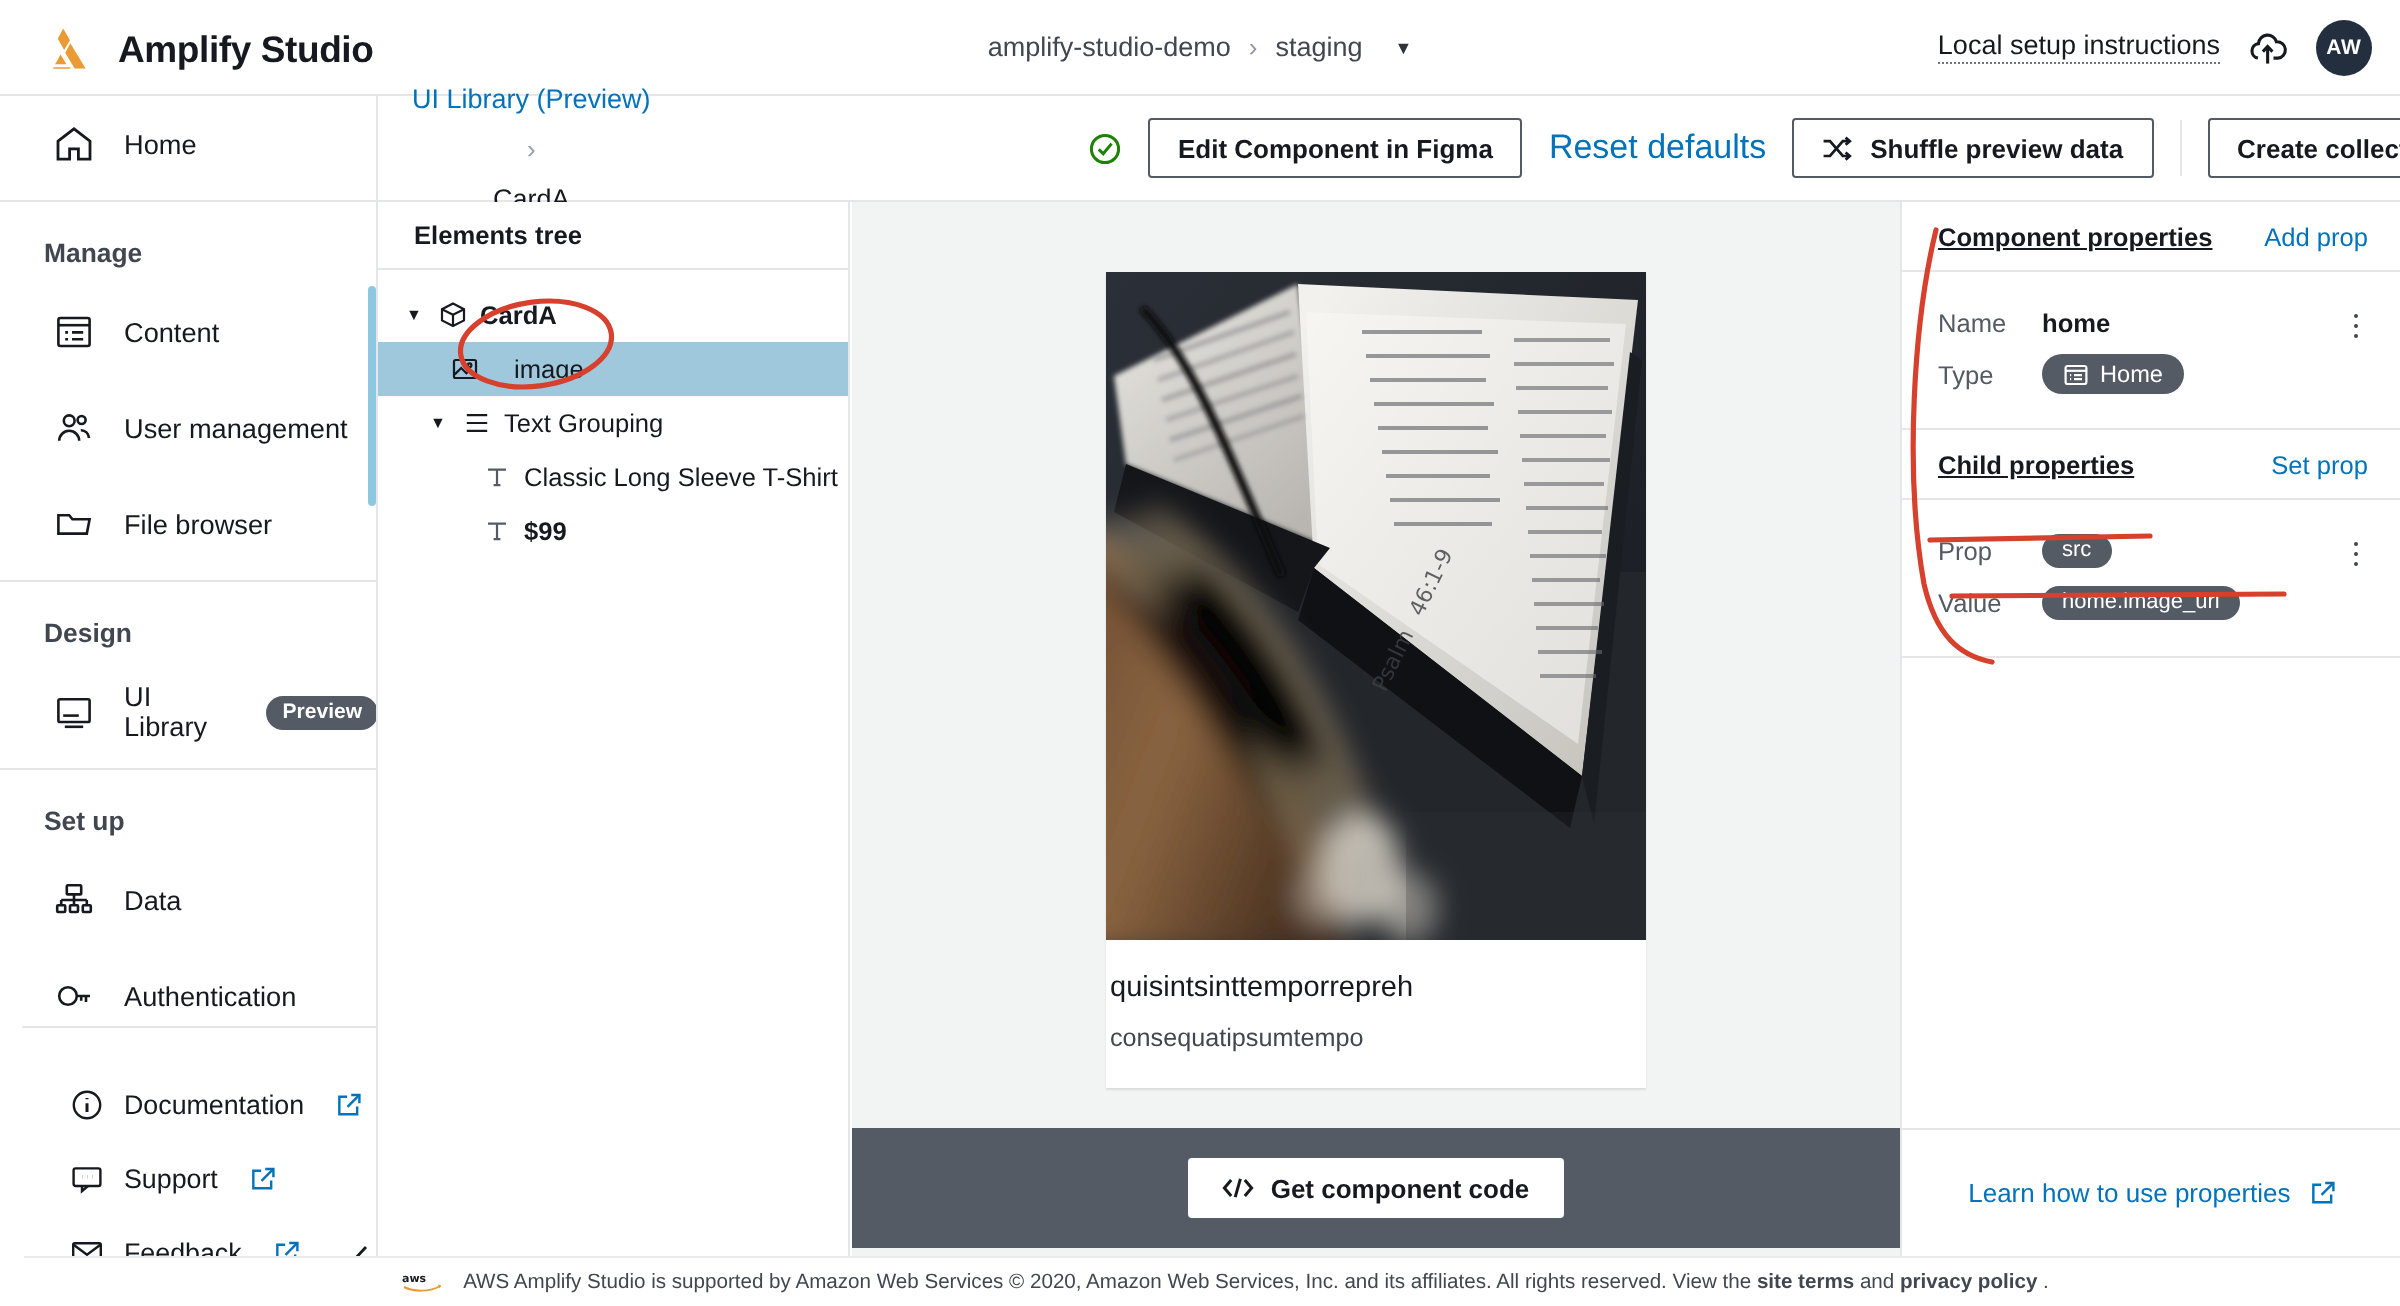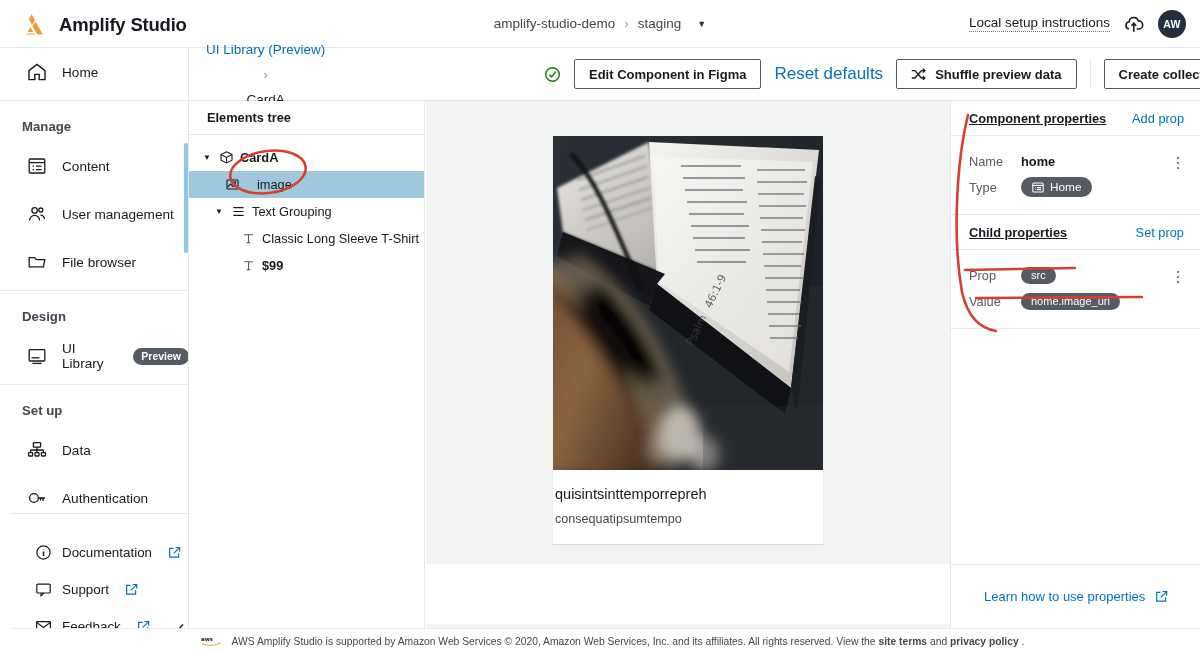--- a/index.html
+++ b/index.html
@@ -583,20 +583,30 @@
       </div>
       <div class="card-body">
         <div class="card-body-inner">
           <div class="card-title">quisintsinttemporrepreh</div>
           <div class="card-sub">consequatipsumtempo</div>
         </div>
       </div>
     </div>
   </div>
 
+  <div class="codebar">
+    <button class="code-btn">
+      <svg width="16" height="12" viewBox="0 0 16 12" fill="none" stroke="#16191f" stroke-width="1.5">
+        <path d="M4.6 2 L1.2 6 L4.6 10"></path>
+        <path d="M6.6 10.6 L9.2 1.4"></path>
+        <path d="M11.4 2 L14.8 6 L11.4 10"></path>
+      </svg>
+      <span>Get component code</span>
+    </button>
+  </div>
   <div class="canvas-pad"></div>
 
   <div class="props">
 
     <div class="props-head">
       <span class="props-head-title">Component properties</span>
       <span class="props-head-link">Add prop</span>
     </div>
 
     <div class="props-sec">

